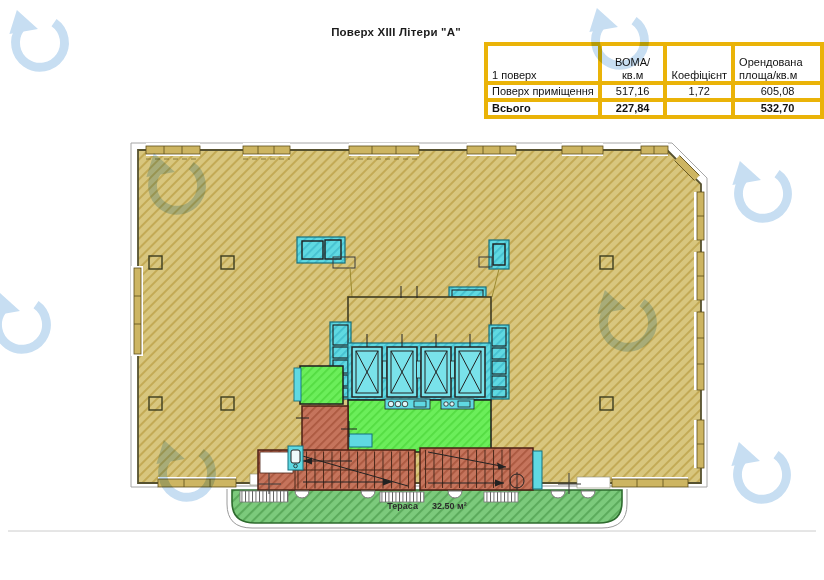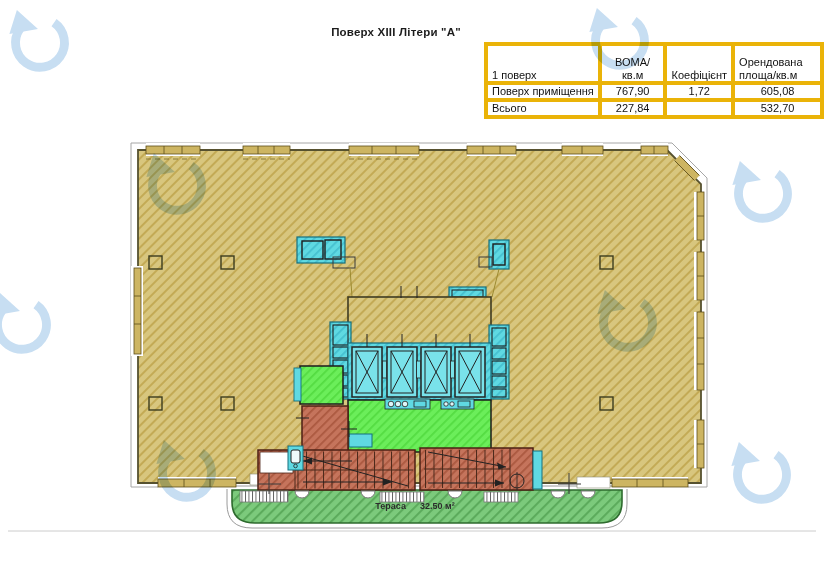--- a/index.html
+++ b/index.html
@@ -6,47 +6,47 @@
   .page{position:relative;width:824px;height:580px;background:#fff;overflow:hidden;
         font-family:"Liberation Sans",sans-serif;}
   .title{position:absolute;left:286px;top:26px;width:220px;text-align:center;
          font-size:11.5px;font-weight:bold;color:#1c1c1c;letter-spacing:.2px;}
   table.area{position:absolute;left:484px;top:42px;border-collapse:collapse;
              font-size:11px;color:#111;table-layout:fixed;}
   table.area td{border:4px solid #eab308;padding:0 4px;height:13px;line-height:1.12;
                 white-space:nowrap;overflow:hidden;}
   table.area tr.hdr td{height:35px;vertical-align:bottom;white-space:normal;}
   table.area td.num{text-align:center;}
-  table.area tr.total td{font-weight:normal;}
+  table.area tr.total td{font-weight:bold;}
   .c1{width:100px}.c2{width:58px}.c3{width:52px}.c4{width:80px}
   svg.plan,svg.wm{position:absolute;left:0;top:0;}
   svg.wm{pointer-events:none;}
   svg.wm use, svg.wm g{mix-blend-mode:multiply;}
-  .terrace-label{position:absolute;left:315px;top:501px;width:200px;text-align:center;
+  .terrace-label{position:absolute;left:327px;top:501px;width:200px;text-align:center;
                  font-size:9px;font-weight:bold;color:#2d2d2d;}
   .terrace-label .gap{display:inline-block;width:14px;}
 </style>
 </head>
 <body>
 
 <div class="page">
 
   <div class="title">Поверх XIII Літери "А"</div>
 
   <table class="area">
     <tbody>
         <tr class="hdr">
       <td class="c1">1 поверх</td>
       <td class="c2 num">ВОМА/кв.м</td>
       <td class="c3 num">Коефіцієнт</td>
       <td class="c4">Орендована площа/кв.м</td>
     </tr>
     <tr>
       <td>Поверх приміщення</td>
-      <td class="num">767,90</td>
+      <td class="num">517,16</td>
       <td class="num">1,72</td>
       <td class="num">605,08</td>
     </tr>
     <tr class="total">
       <td>Всього</td>
       <td class="num">227,84</td>
       <td class="num"></td>
       <td class="num">532,70</td>
     </tr>
   </tbody>

